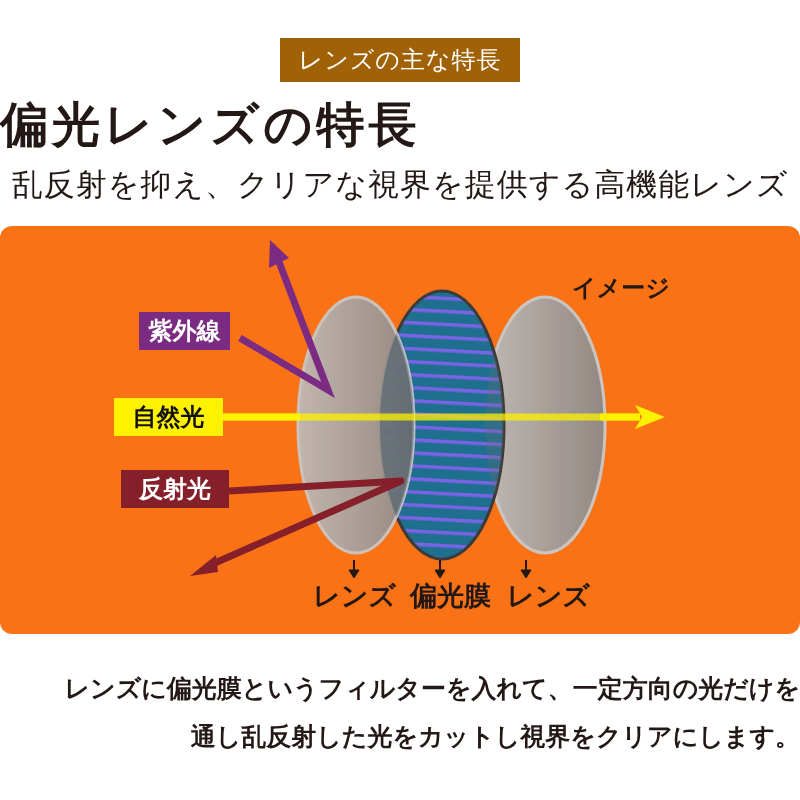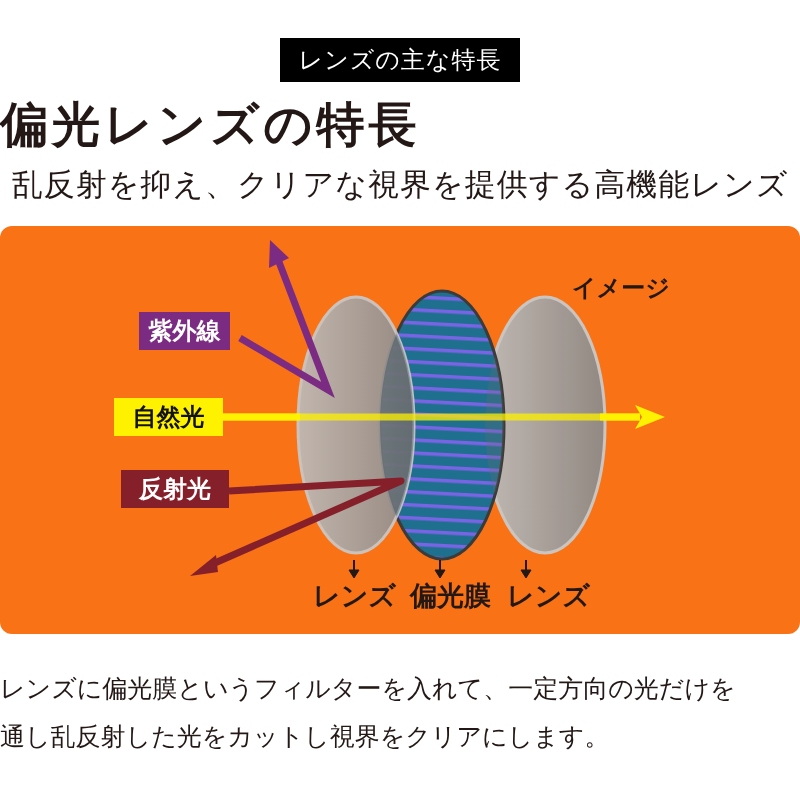--- a/index.html
+++ b/index.html
@@ -1,33 +1,33 @@
 <!DOCTYPE html>
 <html><head>
 <meta charset="utf-8">
 <style>
   html, body { margin:0; padding:0; }
   body { width:800px; height:800px; background:#ffffff; position:relative; overflow:hidden;
          font-family:"DejaVu Sans","Liberation Sans",sans-serif; color:#231815; }
-  .badge { position:absolute; left:280px; top:38px; width:240px; height:44px; background:#000000;
+  .badge { position:absolute; left:280px; top:38px; width:240px; height:44px; background:#a16207;
            color:#fff; font-size:24px; line-height:44px; text-align:center; letter-spacing:1px; }
   .title { position:absolute; left:0; top:94px; width:800px; text-align:left; font-size:48px;
            font-weight:bold; letter-spacing:4px; line-height:60px; }
   .subtitle { position:absolute; left:0; top:162px; width:800px; text-align:center; font-size:31px;
               line-height:44px; letter-spacing:1px; }
   .diagram { position:absolute; left:0; top:226px; width:800px; height:408px; background:#f97316;border-radius:12px; }
   .diagram svg { position:absolute; left:0; top:0; }
   .label { position:absolute; font-weight:bold; font-size:24px; text-align:center; }
   .lbl-uv { left:139px; top:312px; width:91px; height:38px; line-height:38px; background:#7b2b82; color:#fff; }
   .lbl-nat { left:114px; top:398px; width:109px; height:38px; line-height:38px; background:#fff200; color:#111; }
   .lbl-ref { left:121px; top:470px; width:108px; height:38px; line-height:38px; background:#85202a; color:#fff; }
   .image-note { position:absolute; left:572px; top:272px; font-size:24px; font-weight:bold; color:#231815; }
   .caption { position:absolute; top:578px; font-size:27px; font-weight:bold; color:#231815; }
   .cap-l1 { left:313px; } .cap-f { left:410px; } .cap-l2 { left:507px; }
-  .desc { position:absolute; left:0; width:800px; text-align:left; font-size:25px; color:#231815; }
+  .desc { position:absolute; left:0; width:800px; text-align:right; font-size:25px; color:#231815;font-weight:bold; }
   .desc1 { top:672px; } .desc2 { top:720px; }
 </style>
 </head>
 <body>
 
 <div class="badge">レンズの主な特長</div>
 <div class="title">偏光レンズの特長</div>
 <div class="subtitle">乱反射を抑え、クリアな視界を提供する高機能レンズ</div>
 
 <div class="diagram">

